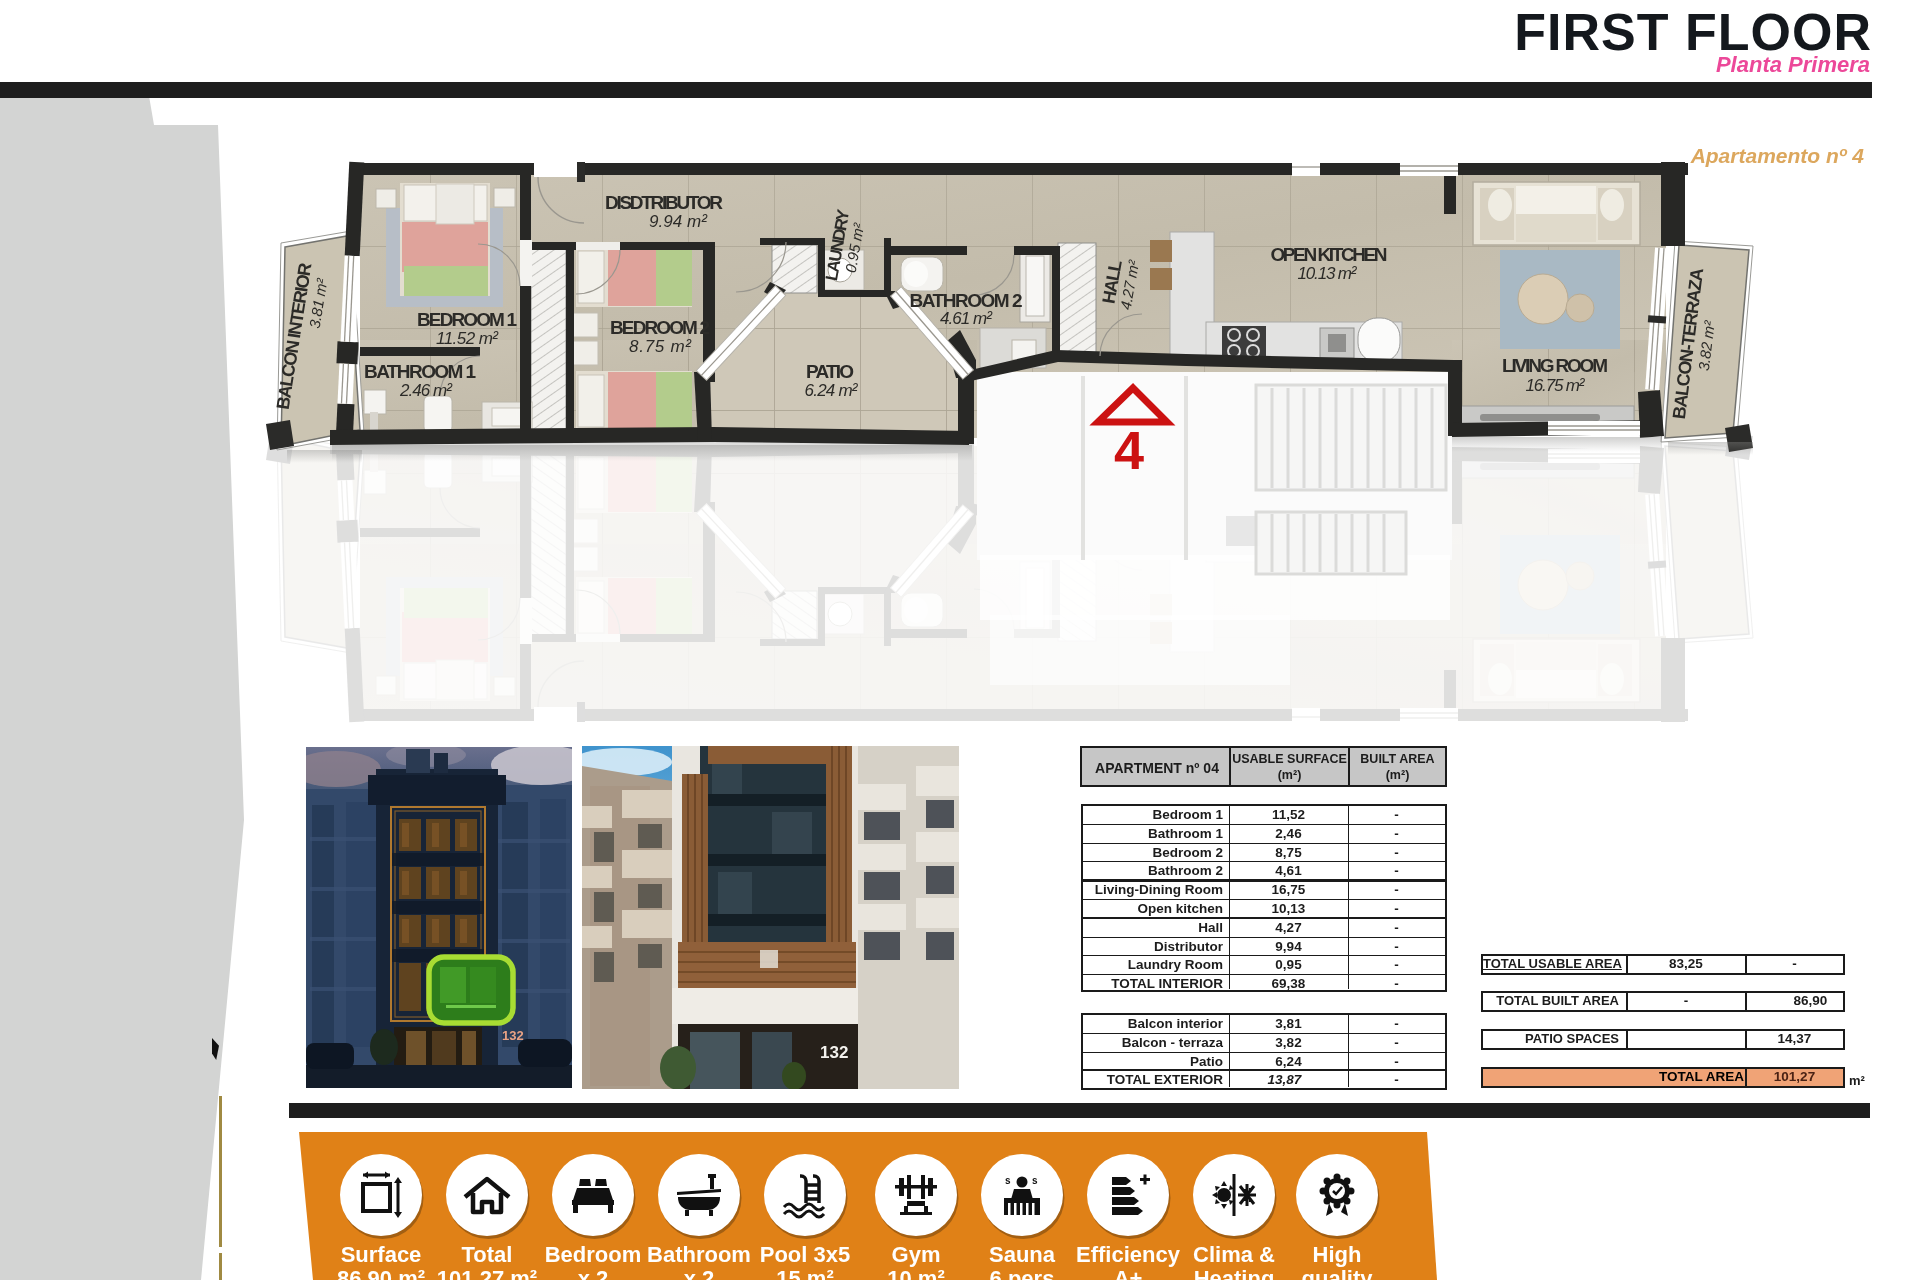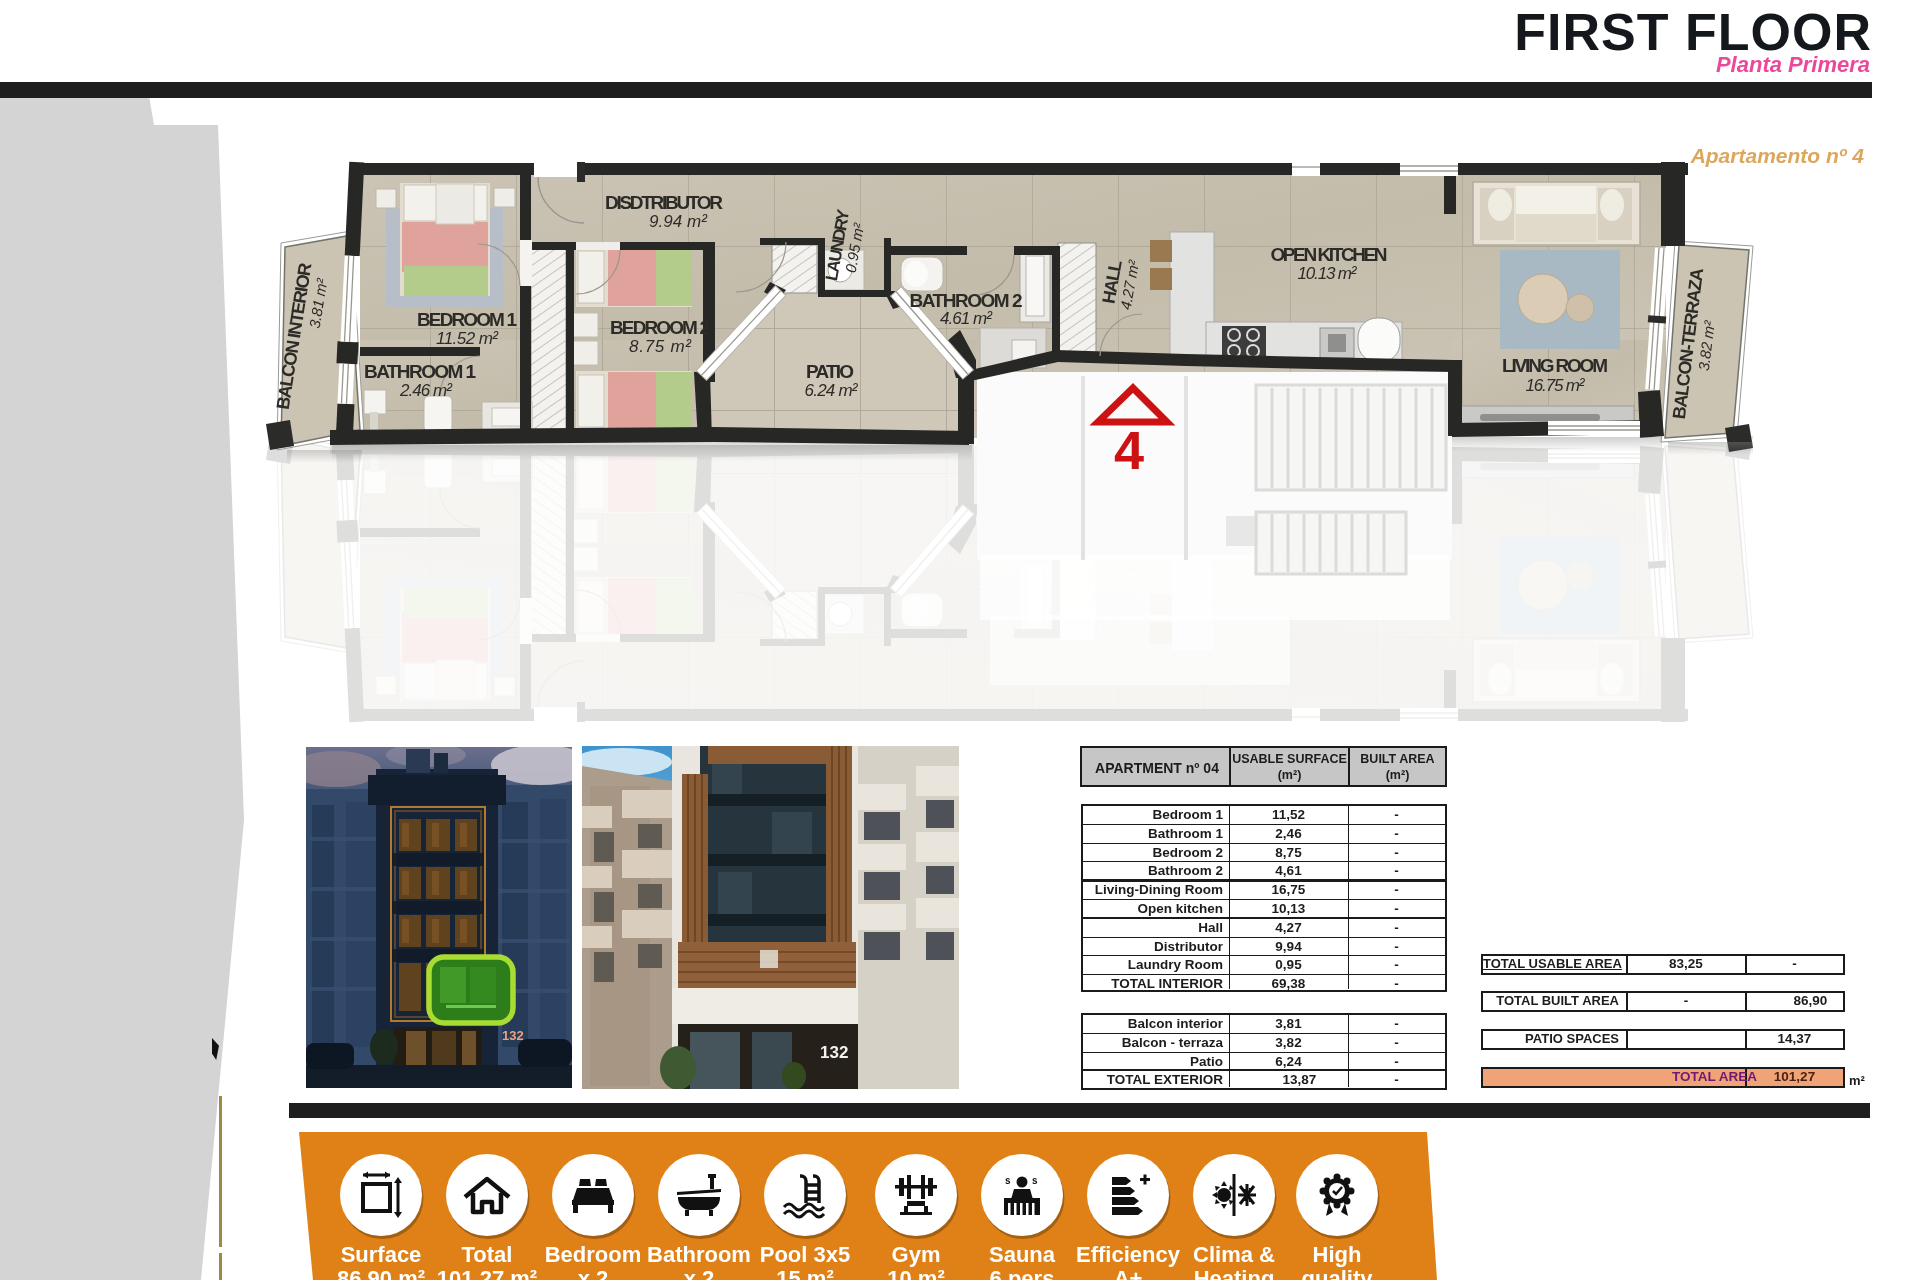--- a/index.html
+++ b/index.html
@@ -610,21 +610,21 @@
   <div class="tcell tr" style="left:0;top:0;width:140px;">Balcon interior</div>
   <div class="tcell tc" style="left:147px;top:0;width:117px;">3,81</div>
   <div class="tcell tc" style="left:266px;top:0;width:95px;">-</div>
   <div class="tcell tr" style="left:0;top:18.8px;width:140px;">Balcon - terraza</div>
   <div class="tcell tc" style="left:147px;top:18.8px;width:117px;">3,82</div>
   <div class="tcell tc" style="left:266px;top:18.8px;width:95px;">-</div>
   <div class="tcell tr" style="left:0;top:37.6px;width:140px;">Patio</div>
   <div class="tcell tc" style="left:147px;top:37.6px;width:117px;">6,24</div>
   <div class="tcell tc" style="left:266px;top:37.6px;width:95px;">-</div>
   <div class="tcell tr" style="left:0;top:56.4px;width:140px;">TOTAL EXTERIOR</div>
-  <div class="tcell tc" style="left:158px;top:56.4px;width:117px;">13,87</div>
+  <div class="tcell tc" style="left:143px;top:56.4px;width:117px;font-style:italic;">13,87</div>
   <div class="tcell tc" style="left:266px;top:56.4px;width:95px;">-</div>
 </div>
 
 <div class="abs" style="left:1481px;top:954px;width:364px;height:21px;border:2px solid #1a1a1a;box-sizing:border-box;background:#fff;">
   <div class="abs" style="left:143px;top:0;width:1.5px;height:17px;background:#1a1a1a;"></div>
   <div class="abs" style="left:262px;top:0;width:1.5px;height:17px;background:#1a1a1a;"></div>
   <div class="tcell tr" style="left:0;top:-1px;width:136px;font-size:13px;text-decoration:underline;">TOTAL USABLE AREA</div>
   <div class="tcell tc" style="left:144px;top:-1px;width:118px;">83,25</div>
   <div class="tcell tc" style="left:263px;top:-1px;width:97px;">-</div>
 </div>
@@ -639,21 +639,21 @@
 
 <div class="abs" style="left:1481px;top:1029px;width:364px;height:21px;border:2px solid #1a1a1a;box-sizing:border-box;background:#fff;">
   <div class="abs" style="left:143px;top:0;width:1.5px;height:17px;background:#1a1a1a;"></div>
   <div class="abs" style="left:262px;top:0;width:1.5px;height:17px;background:#1a1a1a;"></div>
   <div class="tcell tr" style="left:0;top:-1px;width:136px;font-size:13px;">PATIO SPACES</div>
   <div class="tcell tc" style="left:263px;top:-1px;width:97px;">14,37</div>
 </div>
 
 <div class="abs" style="left:1481px;top:1067px;width:364px;height:21px;border:2px solid #1a1a1a;box-sizing:border-box;background:#f0a376;">
   <div class="abs" style="left:262px;top:0;width:1.5px;height:17px;background:#1a1a1a;"></div>
-  <div class="tcell tr" style="left:16px;top:-1px;width:258px;color:#701a75;">TOTAL AREA</div>
+  <div class="tcell tr" style="left:3px;top:-1px;width:258px;color:#000000;">TOTAL AREA</div>
   <div class="tcell tc" style="left:263px;top:-1px;width:97px;color:#4a2214;">101,27</div>
 </div>
 <div class="tcell" style="left:1849px;top:1072px;font-size:13px;">m²</div>
 
 <div class="abs" style="left:289px;top:1103px;width:1581px;height:15px;background:#1e1e1e;"></div>
 
 <div class="abs" style="left:219px;top:1096px;width:3px;height:151px;background:#a08a42;"></div>
 <div class="abs" style="left:219px;top:1253px;width:3px;height:27px;background:#a08a42;"></div>
 
 <div class="abs" style="left:212px;top:1038px;width:7px;height:22px;background:#111;clip-path:polygon(0 0,100% 35%,60% 100%,0 70%);"></div>

